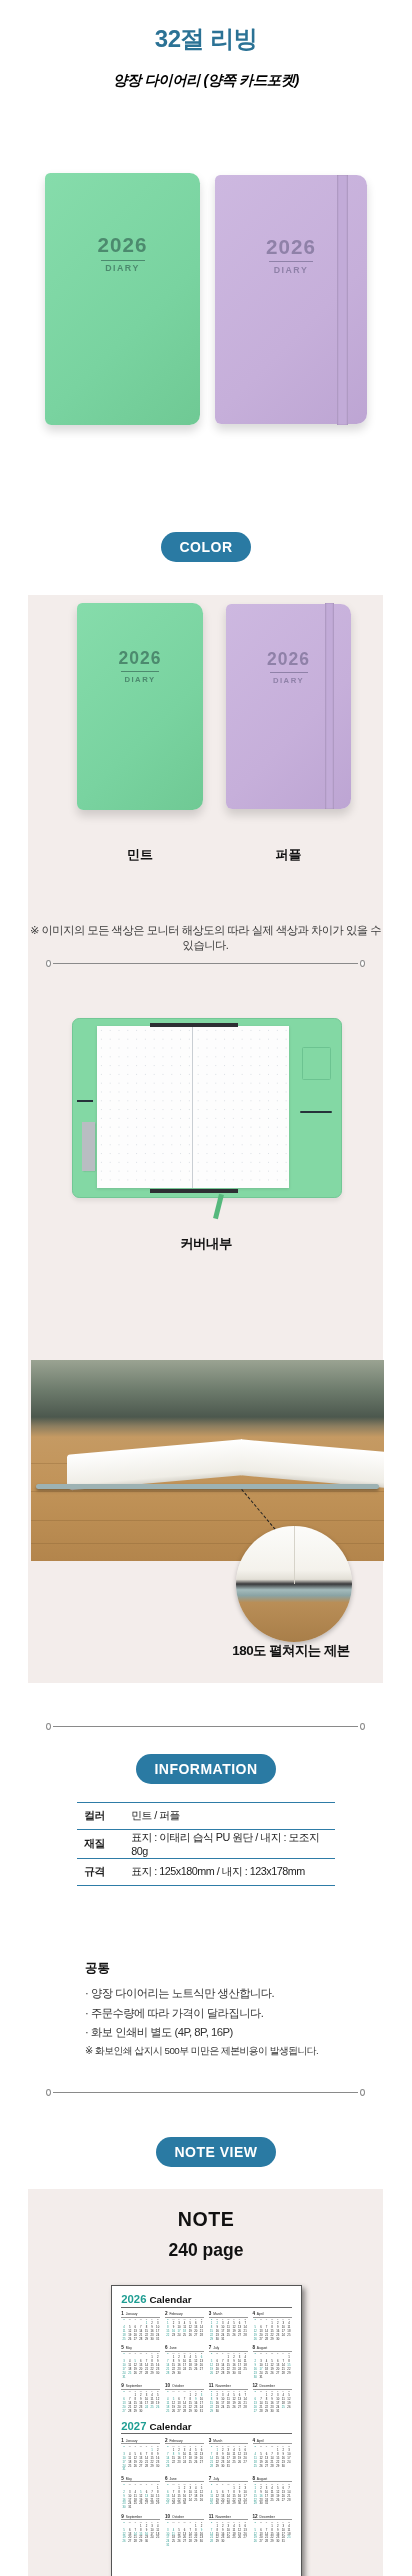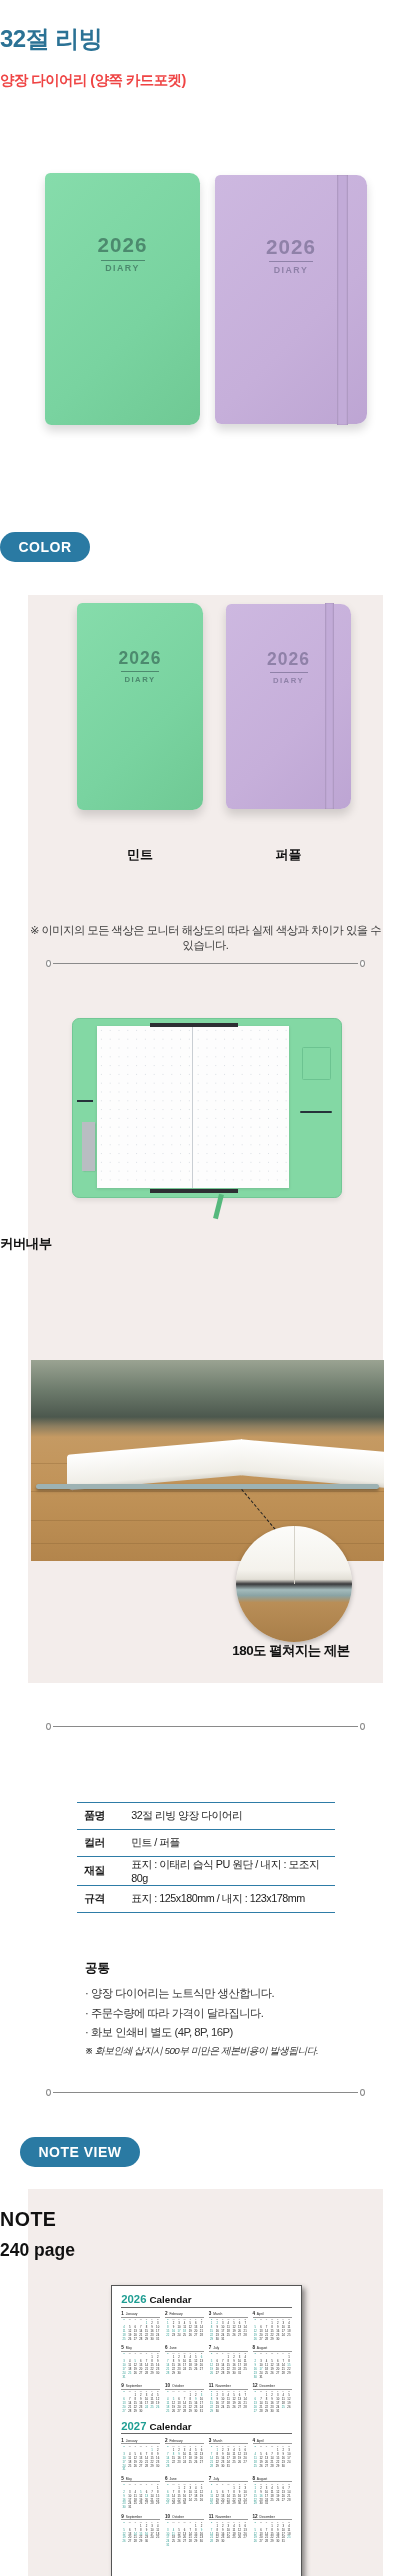--- a/index.html
+++ b/index.html
@@ -1,23 +1,23 @@
 <!DOCTYPE html>
 <html style="font-size:8.2px"><head>
 <meta charset="utf-8">
 <style>
   html,body{margin:0;padding:0;background:#ffffff;}
   body{width:412px;font-family:"Liberation Sans","DejaVu Sans",sans-serif;}
   #page{position:relative;width:412px;height:3758px;background:#fff;overflow:hidden;}
   .abs{position:absolute;}
-  .ctr{left:0;right:0;text-align:left;}
+  .ctr{left:0;right:0;text-align:center;}
 
   
   .main-title{top:23px;font-size:24px;font-weight:bold;color:#2b7295;letter-spacing:-0.5px;}
-  .sub-title{top:71px;font-size:14.4px;font-weight:bold;color:#ef4444;letter-spacing:-0.5px;}
+  .sub-title{top:71px;font-size:14.4px;font-weight:bold;color:#000000;letter-spacing:-0.5px;font-style:italic;}
 
   
   .badge{display:inline-block;background:#2a7aa3;color:#fff;font-weight:bold;
          font-size:14px;padding:7.2px 18.5px;border-radius:17.5px;letter-spacing:0.5px;}
 
   
   .divider{left:46px;width:319px;height:8.2px;}
   .divider .dline{position:absolute;top:3.6px;left:6.7px;right:6.7px;border-top:1px solid #8a8a8a;}
   .divider:before,.divider:after{content:'';position:absolute;top:0.5px;width:5.2px;height:7.2px;
      border:1px solid #8a8a8a;border-radius:50%;background:#fff;box-sizing:border-box;}
@@ -76,21 +76,21 @@
   .inset .vfold{position:absolute;left:50%;top:0;width:1px;height:50%;background:#d6d3c9;}
 
   
   .info-table{left:77px;top:1802px;width:258px;border-collapse:collapse;}
   .info-table td{border-top:1px solid #2e7ca7;border-bottom:1px solid #2e7ca7;
                  font-size:10.8px;color:#1d1d1d;height:24px;vertical-align:middle;letter-spacing:-0.5px;}
   .info-table td.lbl{font-weight:bold;width:45px;padding-left:7.2px;}
   .common{left:85px;top:1960px;width:289px;}
   .common .c-title{font-size:12.4px;font-weight:bold;color:#111;margin-bottom:9.3px;}
   .common .c-item{font-size:11.3px;color:#333;margin-bottom:4.6px;letter-spacing:-0.5px;}
-  .common .c-note{font-size:9.8px;color:#333;margin-top:2.1px;letter-spacing:-0.5px;font-style:italic;}
+  .common .c-note{font-size:9.8px;color:#333;margin-top:2.1px;letter-spacing:-0.5px;}
 
   
   .note-h1{top:2208px;font-size:19.6px;font-weight:bold;color:#111;letter-spacing:0.5px;}
   .note-h2{top:2240px;font-size:17.5px;font-weight:bold;color:#111;}
 
   
   .ypage{left:111px;top:2285px;width:191px;height:300px;background:#fff;border:0.5px solid #555;
          box-shadow:3.1px 3.1px 5.2px rgba(0,0,0,0.45);padding:7.2px 9.3px;box-sizing:border-box;}
   .ytitle{font-size:9.8px;font-weight:bold;color:#111;border-bottom:1px solid #666;padding-bottom:1.5px;margin-bottom:3.6px;}
   .ytitle b{color:#1f9e93;font-size:11.3px;margin-right:3.1px;}
@@ -182,27 +182,26 @@
   </div>
   <div class="abs dash-line"></div>
   <div class="abs inset">
       <div class="vfold"></div>
     </div>
   <div class="abs photo-label" style="left:175px;top:1642px;width:232px;text-align:center;">180도 펼쳐지는 제본</div>
 
   <div class="abs divider" style="top:1722px;">
       <div class="dline"></div>
     </div>
+  <div class="abs ctr" style="top:1754px;">
+    <span class="badge">INFORMATION</span>
+  </div>
 
   <table class="abs info-table">
     <tbody>
-        <tr>
-          <td class="lbl">품명</td>
-          <td>32절 리빙 양장 다이어리</td>
-        </tr>
     <tr>
           <td class="lbl">컬러</td>
           <td>민트 / 퍼플</td>
         </tr>
     <tr>
           <td class="lbl">재질</td>
           <td>표지 : 이태리 습식 PU 원단 / 내지 : 모조지 80g</td>
         </tr>
     <tr>
           <td class="lbl">규격</td>

